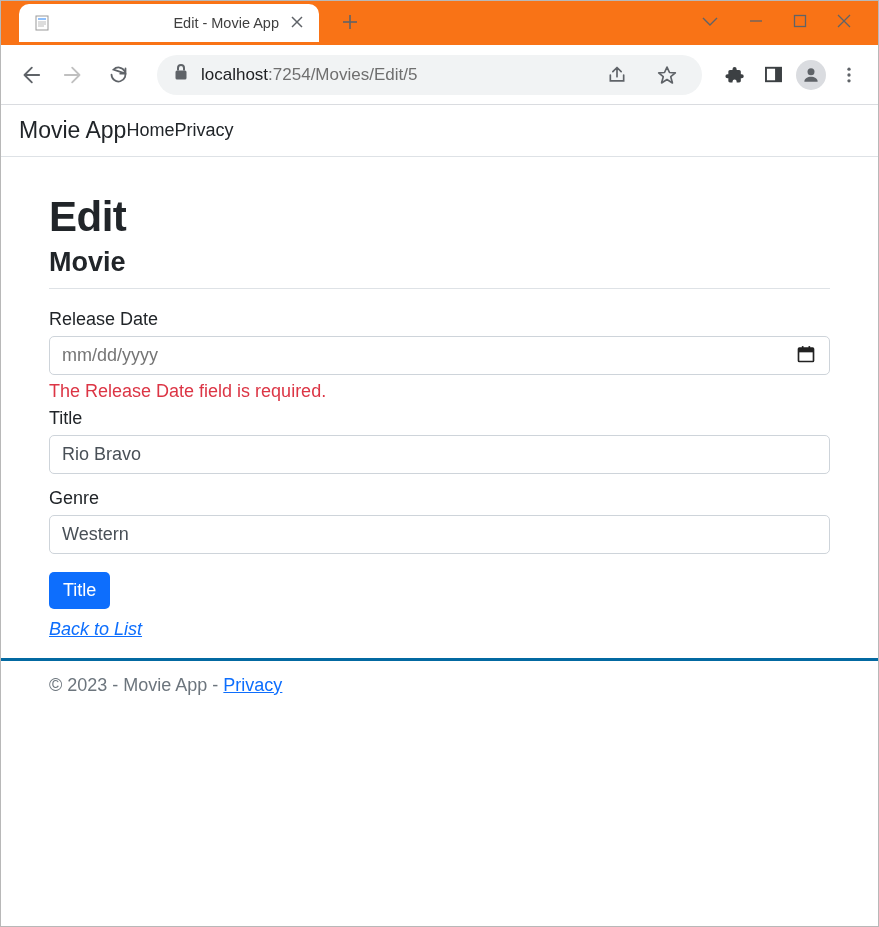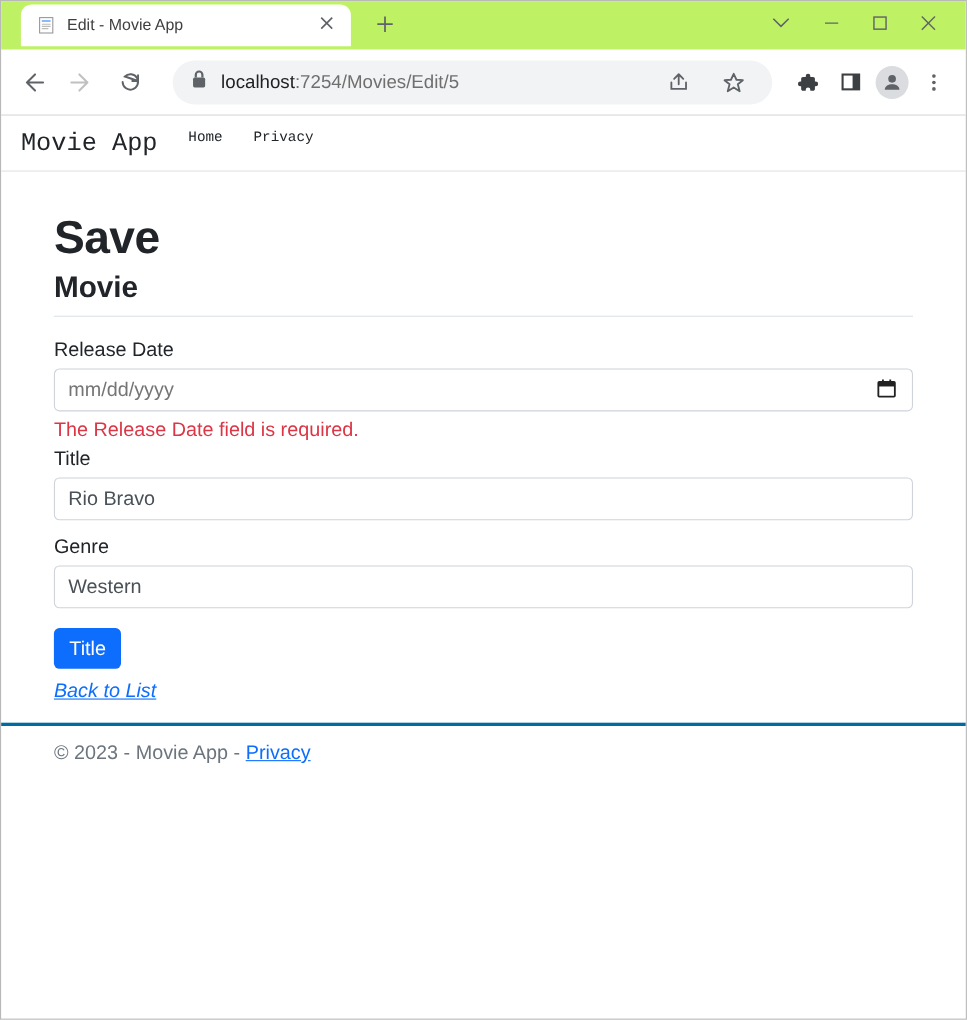--- a/index.html
+++ b/index.html
@@ -13,23 +13,24 @@
     }
     body {
       width: 879px;
       height: 927px;
       background: #fff;
       border: 1px solid #b8b8b8;
       overflow: hidden;
     }
     
     .chrome {
-      background: #bef264;
+      background: #f97316;
       display: flex;
       flex-direction: column;
+      text-align: right;
     }
     .wincontrols {
       position: absolute;
       top: 0;
       right: 0;
       height: 46px;
       display: flex;
       align-items: center;
       gap: 30px;
       padding: 0 28px;
@@ -111,30 +112,28 @@
       background: #dadce0;
       display: flex; align-items: center; justify-content: center;
     }
 
     
     .app {}
     .app-nav {
       border-bottom: 1px solid #dee2e6;
       padding: 12px 18px;
       display: flex;
-      align-items: flex-start;
-      gap: 28px;
-      font-family: Liberation Mono, monospace;
+      align-items: center;
     }
     .brand {
       font-size: 23px;
       color: #212529;
     }
     .navlink {
-      font-size: 13px;
+      font-size: 18px;
       color: #212529;
     }
     .container {
       padding: 18px 48px 6px 48px;
     }
     h1 {
       font-size: 42px;
       font-weight: 650;
       margin: 18px 0 6px 0;
       letter-spacing: -0.5px;
@@ -341,21 +340,21 @@
 </div>
 
 <div class="app">
   <div class="app-nav">
     <span class="brand">Movie App</span>
     <span class="navlink">Home</span>
     <span class="navlink">Privacy</span>
   </div>
 
   <div class="container">
-    <h1>Save</h1>
+    <h1>Edit</h1>
     <h4>Movie</h4>
     <hr>
 
     <div class="form-group">
       <label>Release Date</label>
       <div class="date-row">
         <input class="form-control" type="text" placeholder="mm/dd/yyyy" style="">
         <span class="cal-icon">
           <svg width="20" height="20" viewBox="0 0 24 24" fill="#222">
               <rect x="3" y="5" width="18" height="16" rx="1" fill="none" stroke="#222" stroke-width="2"></rect>

